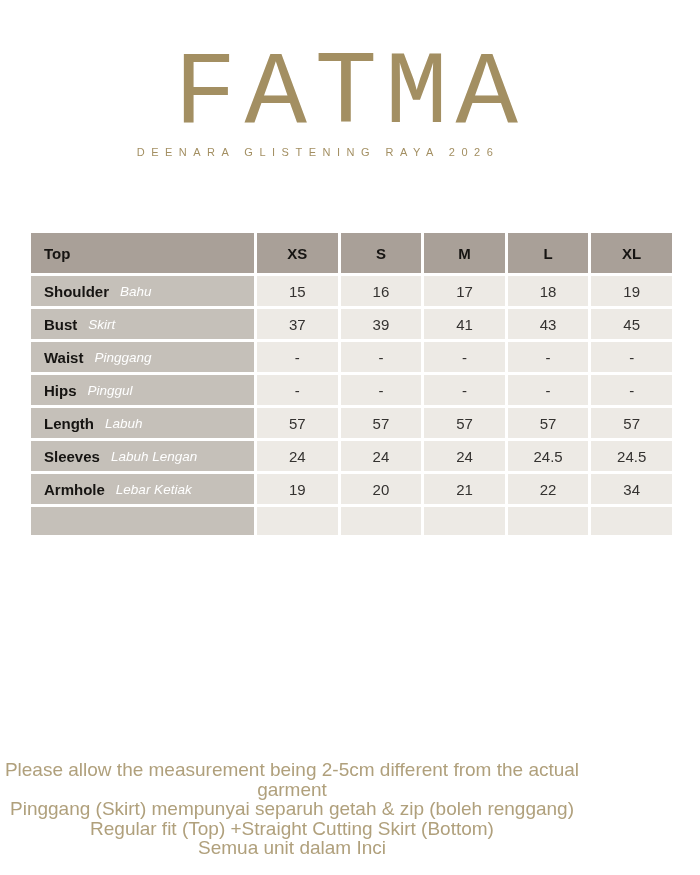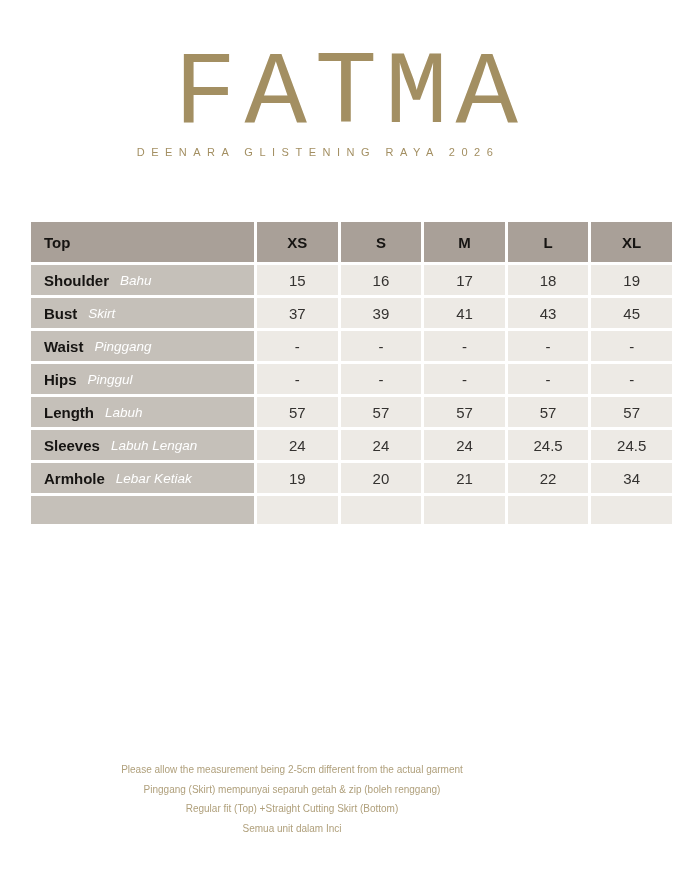--- a/index.html
+++ b/index.html
@@ -30,21 +30,21 @@
     text-align: center;
     font-size: 11px;
     letter-spacing: 6.5px;
     color: var(--gold, #a38f62);
     white-space: nowrap;
   }
 
   
   .size-table {
     position: absolute;
-    left: 31px; top: 222px;
+    left: 31px; top: 233px;
     width: 641px;
     display: grid;
     grid-template-columns: 223px repeat(5, 1fr);
     grid-template-rows: 40px repeat(7, 30px) 28px;
     gap: 3px;
     background: #ffffff;
     border-radius: 25px;
   }
   .cell {
     display: flex;
@@ -77,21 +77,21 @@
     font-size: 13.5px;
     margin-left: 11px;
   }
 
   
   .footer-notes {
     position: absolute;
     top: 760px; left: 0; width: 584px;
     text-align: center;
     color: var(--footer_gold, #b0a07c);
-    font-size: 10px;
+    font-size: 19px;
     line-height: 19.5px;
   }
 </style>
 </head>
 <body>
 
 <div class="brand-title">FATMA</div>
 <div class="brand-subtitle">DEENARA GLISTENING RAYA 2026</div>
 
 <div class="size-table">

